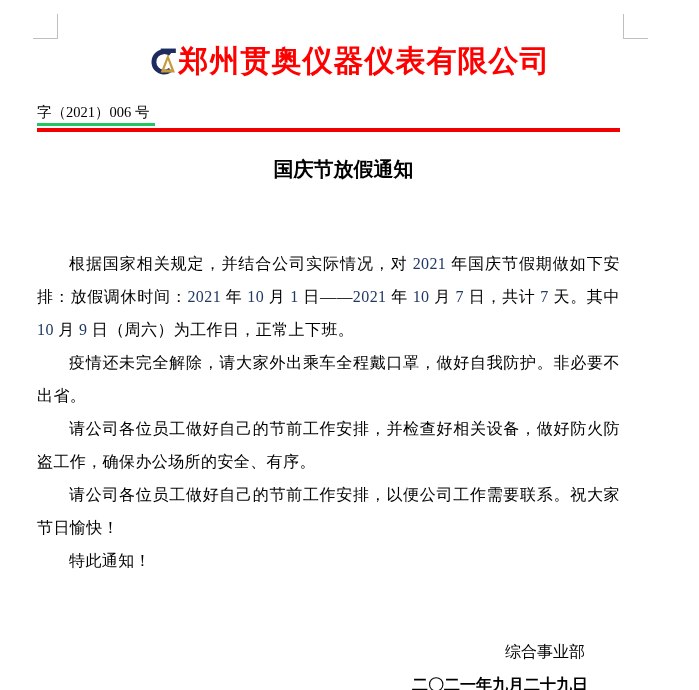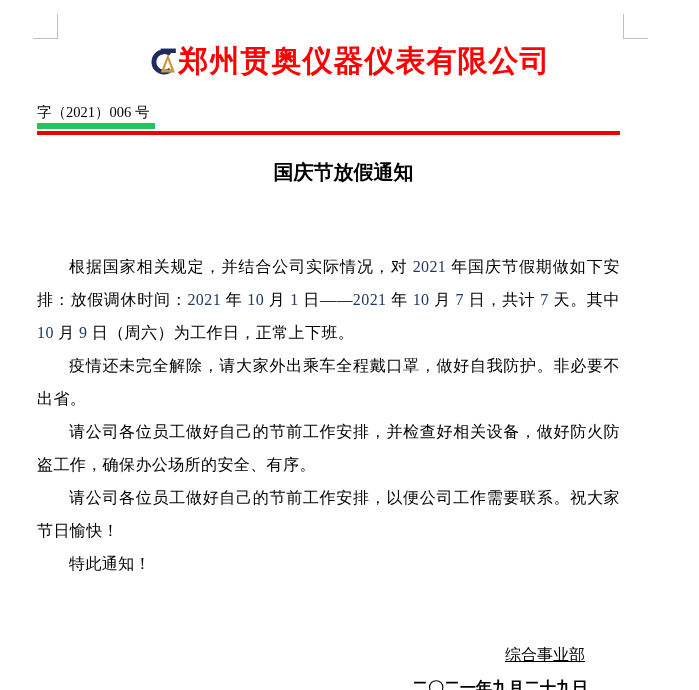--- a/index.html
+++ b/index.html
@@ -37,21 +37,21 @@
     letter-spacing:1px;
     line-height:34px;
     white-space:nowrap;
   }
   .doc-number{
     display:inline-block;
     margin:25px 0 0 37px;
     font-size:14.5px;
     line-height:18px;
     padding:0 6px 2px 0;
-    border-bottom:6px solid #22c55e;
+    border-bottom:3px solid #22c55e;
     white-space:nowrap;
   }
   .red-rule{
     margin:2px 0 0 37px;
     width:583px;height:4px;
     background:var(--rule-red);
   }
   .notice-title{
     margin:23px 12px 0 0;
     text-align:center;
@@ -67,21 +67,21 @@
     text-align:justify;
   }
   .notice-body p{margin:0;text-indent:2em;}
   .num{color:var(--digit-blue);}
   .signature{
     margin-top:58px;
     font-size:16px;
     line-height:33px;
     text-align:right;
   }
-  .sig-dept{padding-right:114px;text-decoration:underline;}
+  .sig-dept{padding-right:114px;}
   .sig-date{padding-right:111px;font-weight:bold;}
 </style>
 </head>
 <body>
 
 <div class="page">
 
   <div class="corner corner-tl"></div>
   <div class="corner corner-tr"></div>
 

